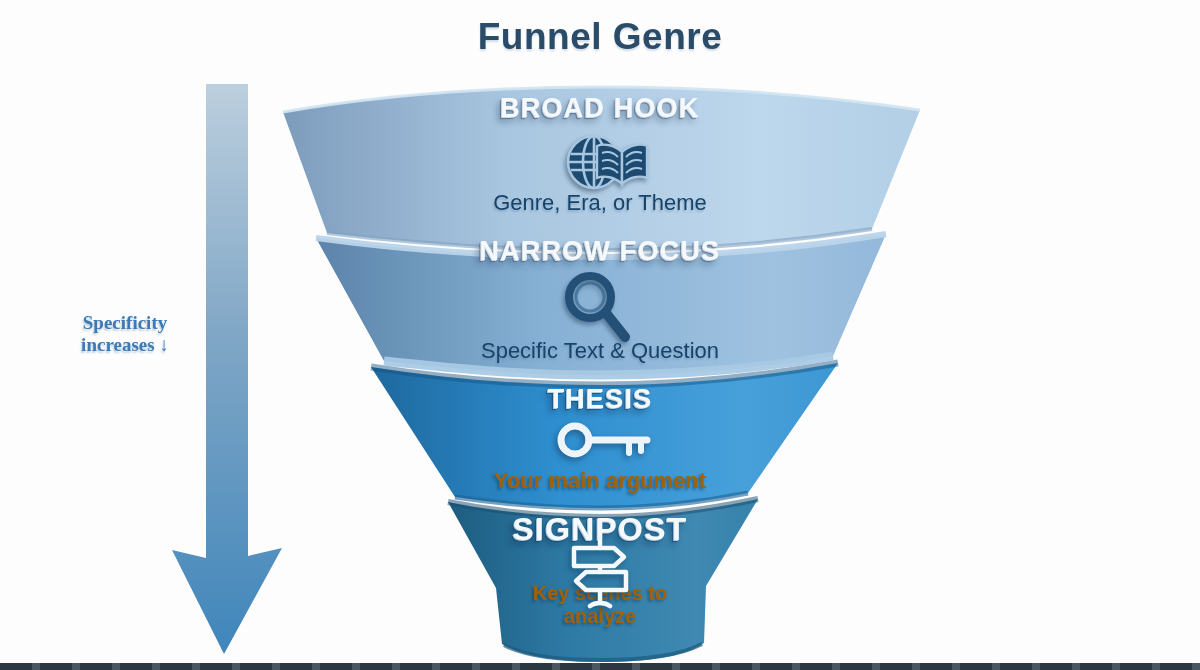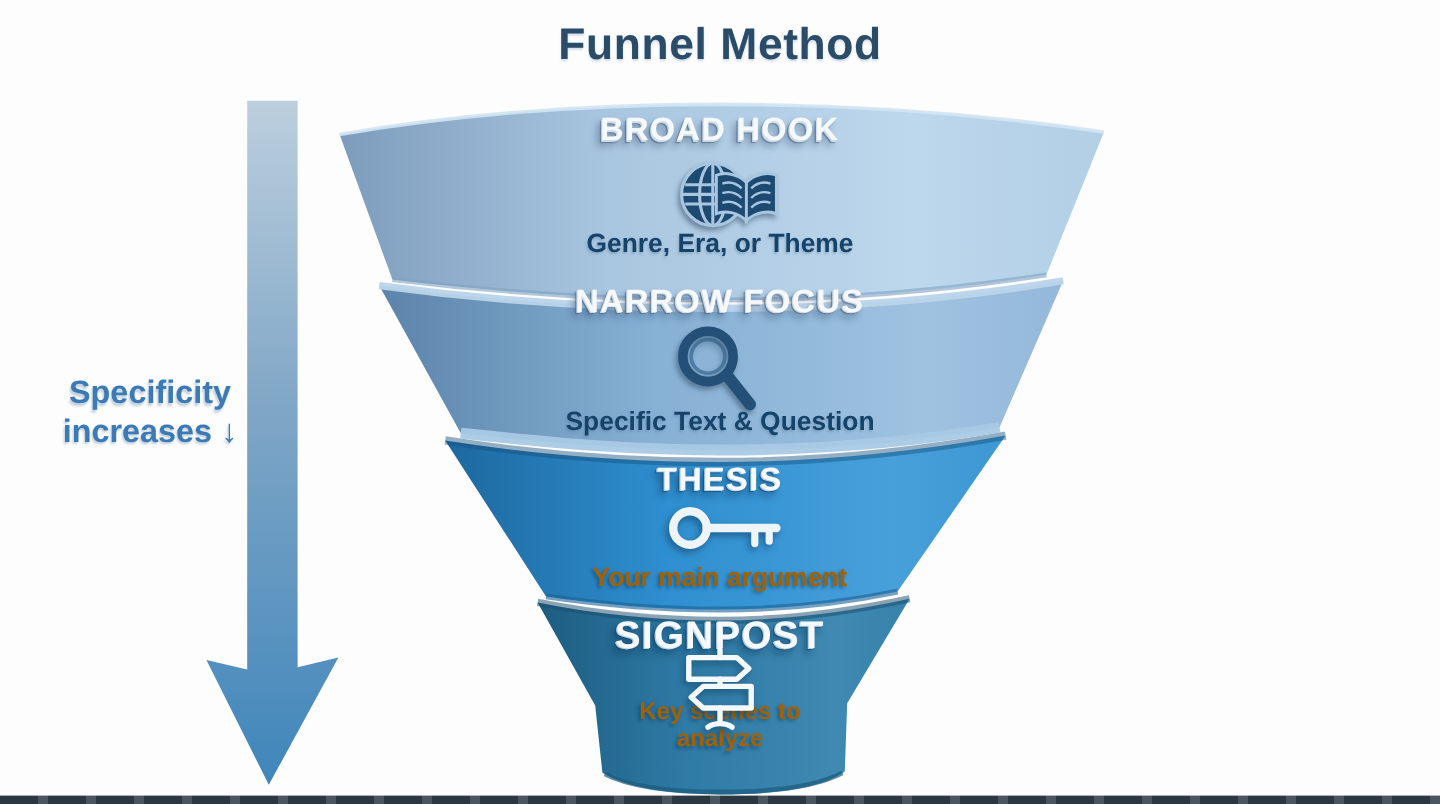--- a/index.html
+++ b/index.html
@@ -11,34 +11,35 @@
   .abs{position:absolute;}
   .cx{left:600px;transform:translateX(-50%);text-align:center;white-space:nowrap;}
 
   .title{
     top:16px;margin:0;font-size:37px;font-weight:800;letter-spacing:.5px;
     color:#2a4c69;text-shadow:0 2px 2px rgba(160,180,200,.45);
   }
 
   .side-label{
     left:36px;top:312px;width:178px;text-align:center;
-    font-size:27px;font-weight:800;line-height:1.18;color:#3b7ab6;
+    font-size:19px;font-weight:800;line-height:1.18;color:#3b7ab6;
     text-shadow:-1px 2px 2px rgba(120,150,180,.45);
+    font-family:Liberation Serif, serif;
   }
   .side-label span{display:block;}
 
   .big-label{
     font-size:27px;font-weight:800;letter-spacing:1.2px;color:#f5f9fc;
     text-shadow:-1px 1px 0 #cdd9e4, -2px 2px 1px rgba(70,95,125,.7), -4px 5px 6px rgba(40,65,95,.45);
   }
   .big-label.on-dark{
     text-shadow:-1px 1px 0 #b6cfe0, -2px 2px 1px rgba(20,70,110,.7), -4px 5px 6px rgba(10,50,85,.5);
   }
   .sub-dark{
-    font-size:22px;font-weight:700;color:#16436a;
+    font-size:22px;font-weight:400;color:#16436a;
     text-shadow:-1px 2px 2px rgba(90,120,150,.35);
   }
   .sub-light{
     font-size:22px;font-weight:700;color:#a16207;
     text-shadow:-2px 2px 3px rgba(15,60,95,.55);
   }
 
   .t1-label{top:93px;}
   .t1-sub{top:190px;}
   .t2-label{top:236px;}
@@ -118,21 +119,21 @@
     </g>
 
     <g>
       <path d="M283,112 C388,94 494,87 600,87 C706,87 812,94 920,110
                L872,229 C782,243 691,250 600,250 C509,250 418,244 327,233 Z" fill="url(#gT1)"></path>
       <path d="M283,112 C388,94 494,87 600,87 C706,87 812,94 920,110" fill="none" stroke="#d2e4f2" stroke-width="3" opacity="0.9"></path>
       <path d="M327,233 C418,244 509,250 600,250 C691,250 782,243 872,229" fill="none" stroke="#7fa2c2" stroke-width="4" opacity="0.6"></path>
     </g>
   </svg>
 
-  <h1 class="abs cx title">Funnel Method</h1>
+  <h1 class="abs cx title">Funnel Genre</h1>
 
   <div class="abs side-label">
     <span>Specificity</span>
     <span>increases ↓</span>
   </div>
 
   <div class="abs cx big-label t1-label">BROAD HOOK</div>
   <div class="abs cx sub-dark t1-sub">Genre, Era, or Theme</div>
 
   <div class="abs cx big-label t2-label">NARROW FOCUS</div>

